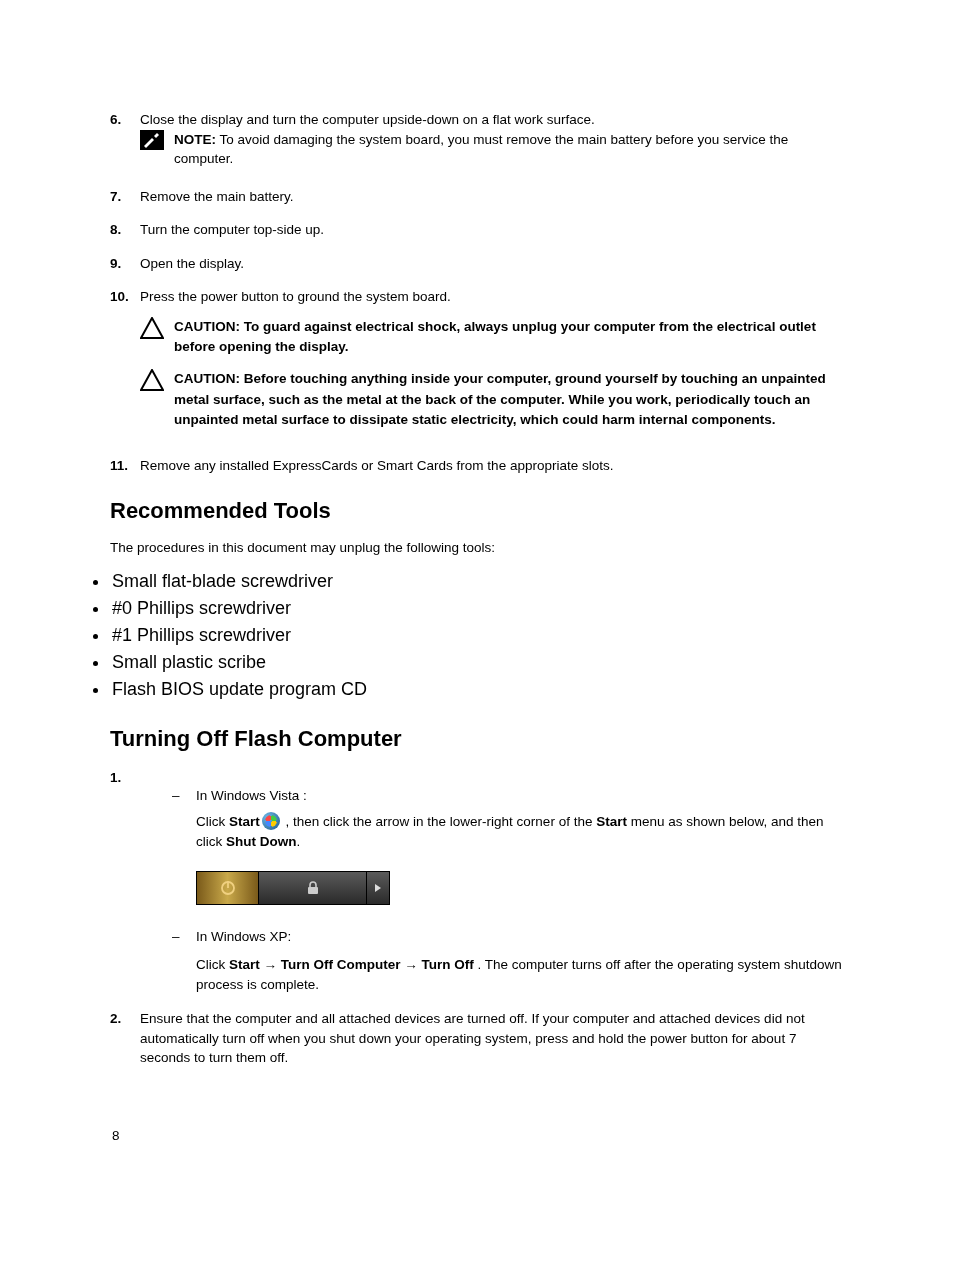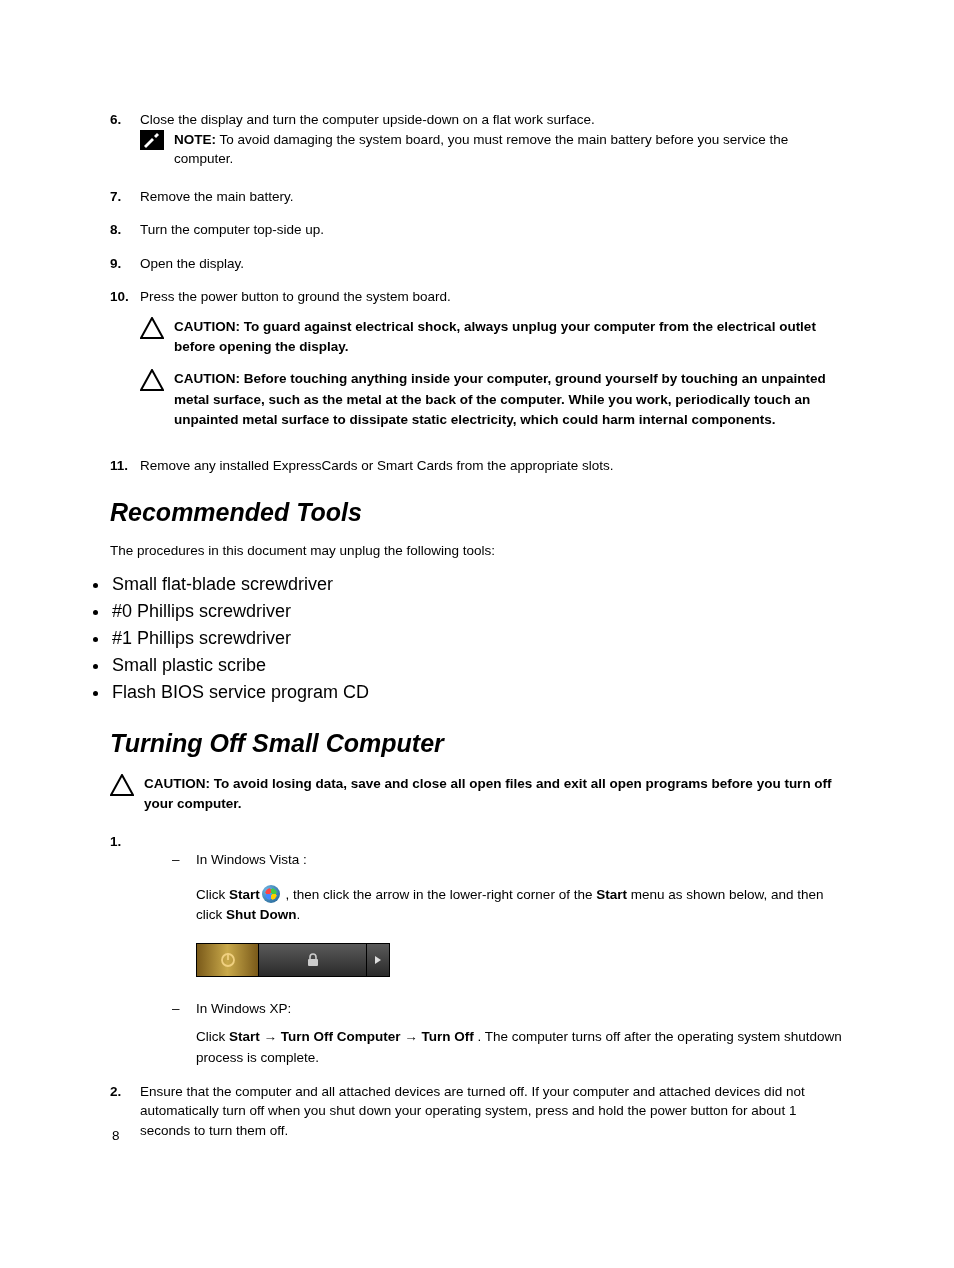--- a/index.html
+++ b/index.html
@@ -7,29 +7,29 @@
   .page { padding: 110px 110px 0 110px; }
   .ol-item { display: flex; margin-bottom: 14px; font-size: 13.5px; line-height: 1.45; }
   .ol-num { width: 30px; flex-shrink: 0; font-weight: bold; text-align: left; }
   .ol-body { flex: 1; }
   .note-row { display: flex; margin-top: 0; margin-bottom: 4px; }
   .note-icon { width: 26px; height: 20px; flex-shrink: 0; margin-right: 8px; }
   .note-text { flex: 1; font-size: 13.5px; line-height: 1.45; }
   .caution-row { display: flex; margin-top: 10px; margin-bottom: 12px; }
   .caution-icon { width: 26px; height: 22px; flex-shrink: 0; margin-right: 8px; }
   .caution-text { flex: 1; font-size: 13.5px; line-height: 1.5; font-weight: bold; }
-  h2.section { font-size: 25px; font-weight: bold; margin: 22px 0 16px 0; letter-spacing: 0px; font-style: italic; }
+  h2.section { font-size: 22px; font-weight: bold; margin: 22px 0 16px 0; letter-spacing: 0px; }
   .intro { font-size: 13.5px; margin-bottom: 16px; }
   ul.tools { list-style: disc; font-size: 18px; }
   ul.tools li { margin-bottom: 6px; padding-left: 2px; }
   .sub-item { margin-top: 18px; margin-left: 32px; }
   .dash-row { display: flex; font-size: 13.5px; line-height: 1.5; }
   .dash { width: 24px; flex-shrink: 0; text-align: left; }
   .dash-body { flex: 1; }
-  .dash-para { margin-top: 14px; font-size: 13.5px; line-height: 1.5; }
+  .dash-para { margin-top: 6px; font-size: 13.5px; line-height: 1.5; }
   .start-orb { display: inline-block; width: 18px; height: 18px; border-radius: 50%; background: radial-gradient(circle at 30% 30%, #6fb8e8, #1a5a8a); vertical-align: -4px; margin: 0 2px; position: relative; }
   .start-orb::after { content: ""; position: absolute; left: 3px; top: 3px; width: 12px; height: 12px; background:
     radial-gradient(circle at 25% 25%, #f44 25%, transparent 26%),
     radial-gradient(circle at 75% 25%, #4c4 25%, transparent 26%),
     radial-gradient(circle at 25% 75%, #48f 25%, transparent 26%),
     radial-gradient(circle at 75% 75%, #fc0 25%, transparent 26%);
     border-radius: 50%; }
   .shutdown-bar { margin: 18px 0 18px 0; width: 194px; height: 34px; display: flex; border: 1px solid #000; background: #2a2a2a; }
   .sb-left { flex: 0 0 62px; background: linear-gradient(to right, #7a5a1a, #c9a94a 50%, #7a5a1a); display: flex; align-items: center; justify-content: center; border-right: 1px solid #000; }
   .sb-mid { flex: 1; background: linear-gradient(to bottom, #5a5a5a, #2a2a2a); display: flex; align-items: center; justify-content: center; border-right: 1px solid #000; }
@@ -100,33 +100,25 @@
   <div class="ol-body">Remove any installed ExpressCards or Smart Cards from the appropriate slots.</div>
 </div>
 
 <h2 class="section">Recommended Tools</h2>
 <p class="intro">The procedures in this document may unplug the following tools:</p>
 <ul class="tools">
   <li>Small flat-blade screwdriver</li>
   <li>#0 Phillips screwdriver</li>
   <li>#1 Phillips screwdriver</li>
   <li>Small plastic scribe</li>
-  <li>Flash BIOS service program CD</li>
+  <li>Flash BIOS update program CD</li>
 </ul>
 
-<h2 class="section" style="margin-top:26px">Turning Off Small Computer</h2>
+<h2 class="section" style="margin-top:26px">Turning Off Flash Computer</h2>
 
-<div class="caution-row" style="margin-top:6px; margin-bottom:18px">
-  <div class="caution-icon">
-    <svg width="24" height="22" viewBox="0 0 24 22">
-            <path d="M12 1 L23 21 L1 21 Z" fill="none" stroke="#000" stroke-width="2"></path>
-          </svg>
-  </div>
-  <div class="caution-text">CAUTION: To avoid losing data, save and close all open files and exit all open programs before you turn off your computer.</div>
-</div>
 
 <div class="ol-item">
   <div class="ol-num">1.</div>
   <div class="ol-body">
 
     <div class="sub-item">
       <div class="dash-row">
         <div class="dash">–</div>
         <div class="dash-body">
           <div>In Windows Vista :</div>
@@ -163,18 +155,18 @@
             <span>Click </span><b>Start</b><span> → </span><b>Turn Off Computer</b><span> → </span><b>Turn Off</b><span> . The computer turns off after the operating system shutdown process is complete.</span>
           </div>
         </div>
       </div>
     </div>
   </div>
 </div>
 
 <div class="ol-item" style="margin-top:6px">
   <div class="ol-num">2.</div>
-  <div class="ol-body">Ensure that the computer and all attached devices are turned off. If your computer and attached devices did not automatically turn off when you shut down your operating system, press and hold the power button for about 1 seconds to turn them off.</div>
+  <div class="ol-body">Ensure that the computer and all attached devices are turned off. If your computer and attached devices did not automatically turn off when you shut down your operating system, press and hold the power button for about 7 seconds to turn them off.</div>
 </div>
 
 </div>
 <div class="page-num">8</div>
 </div>
 
 </body></html>

